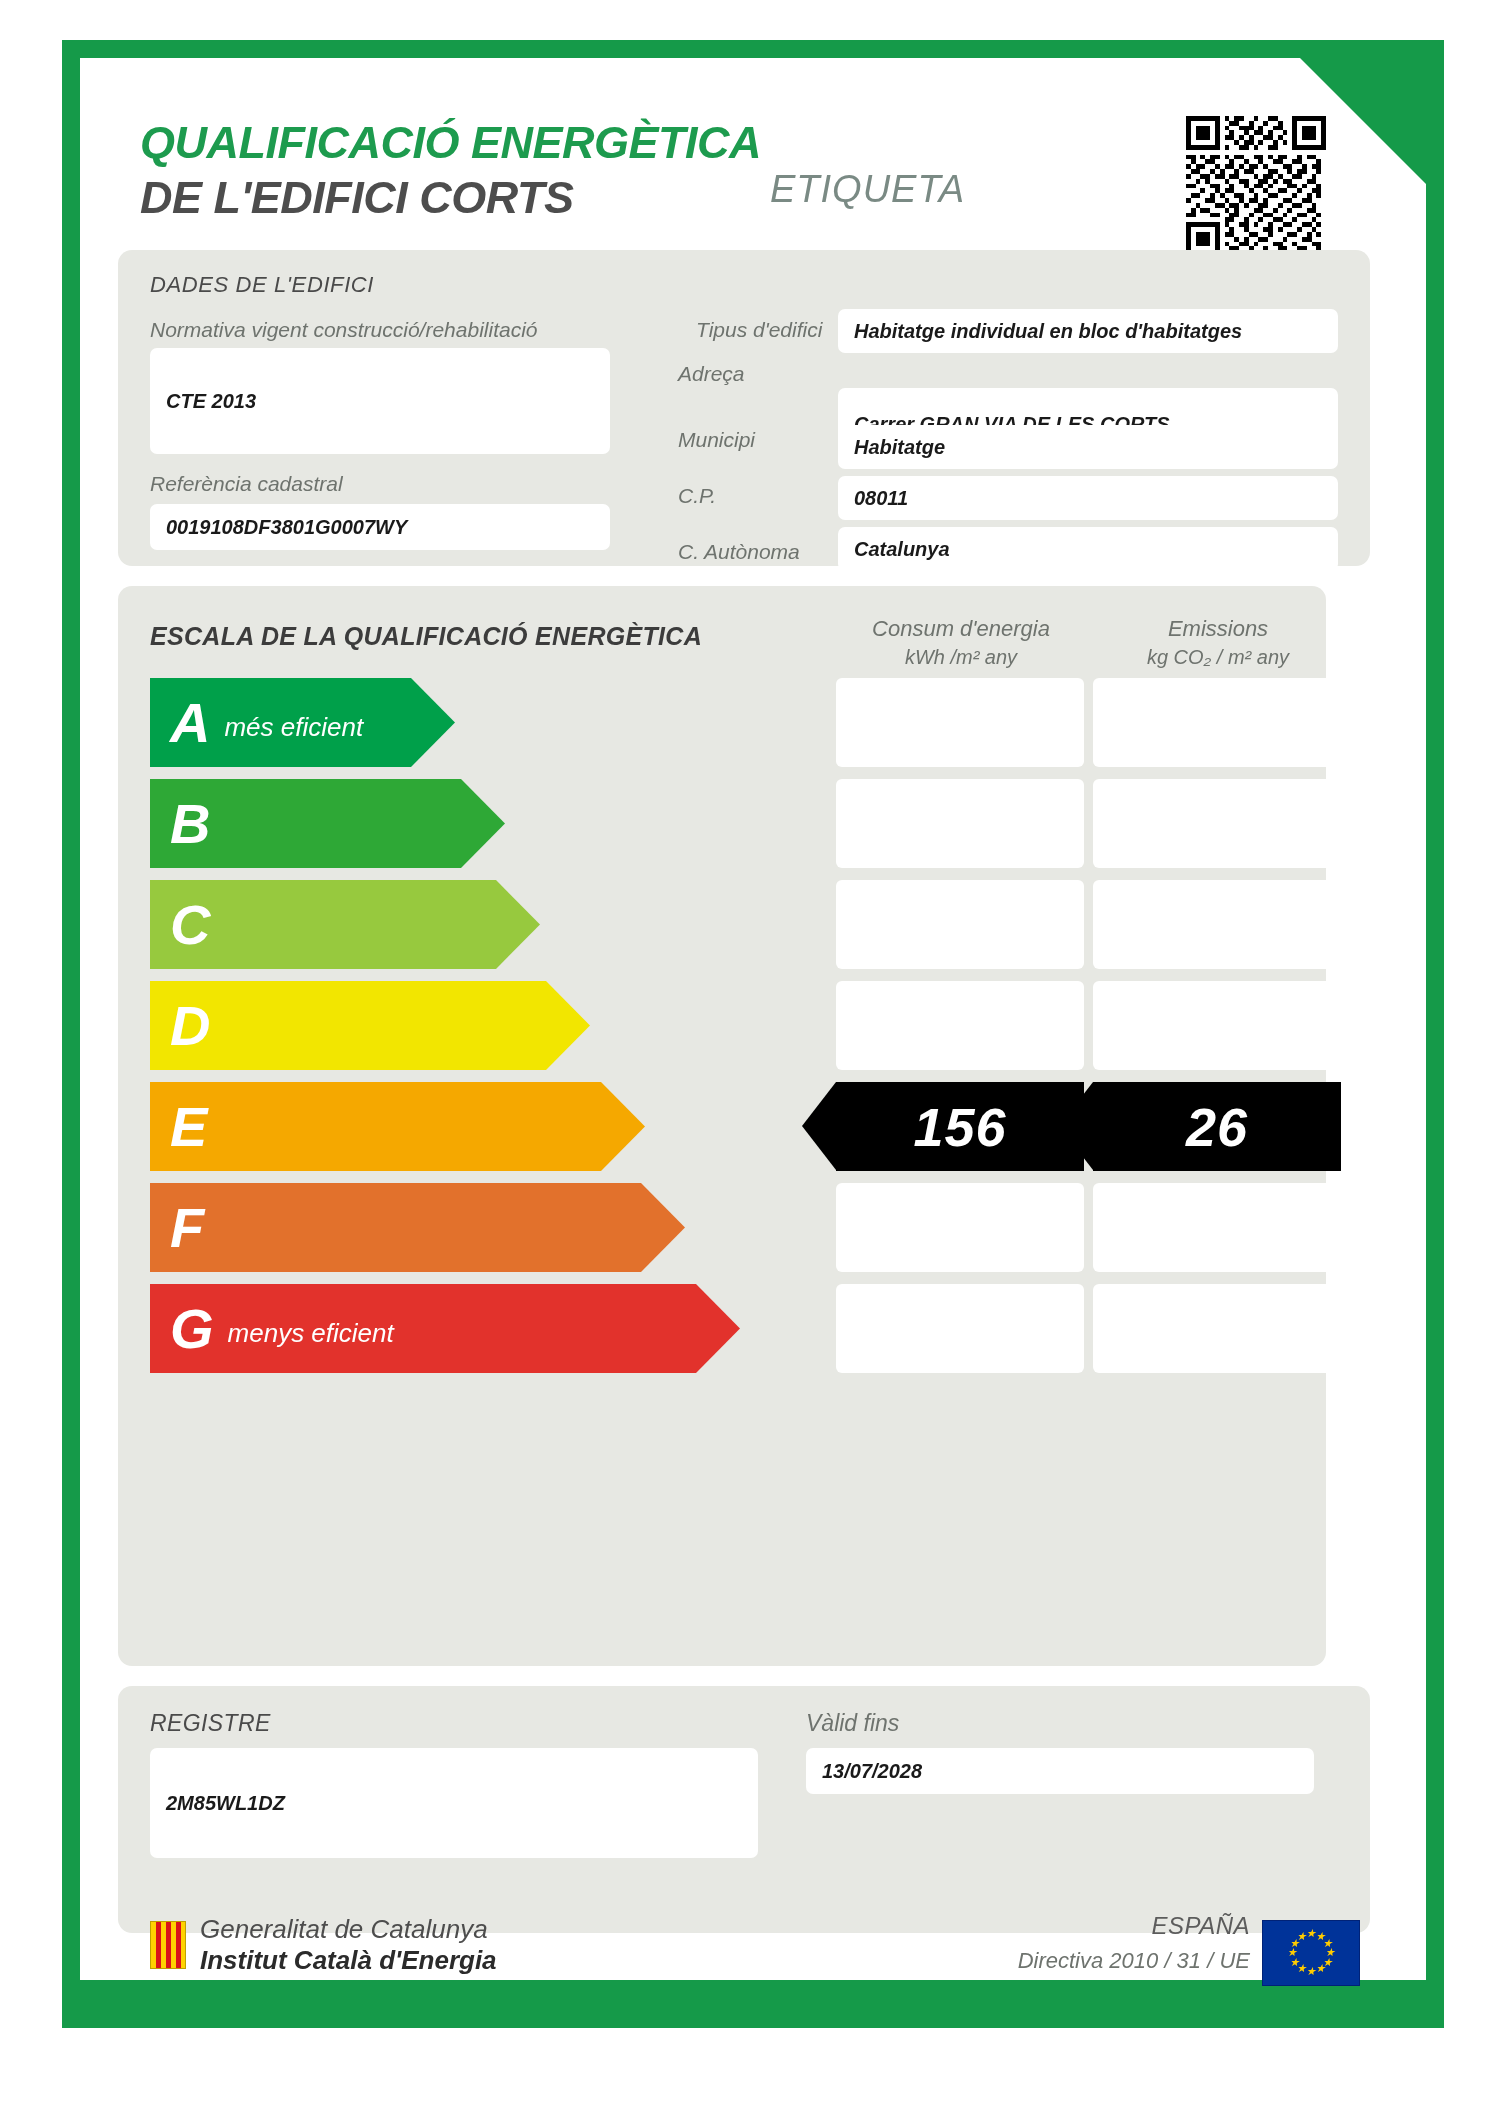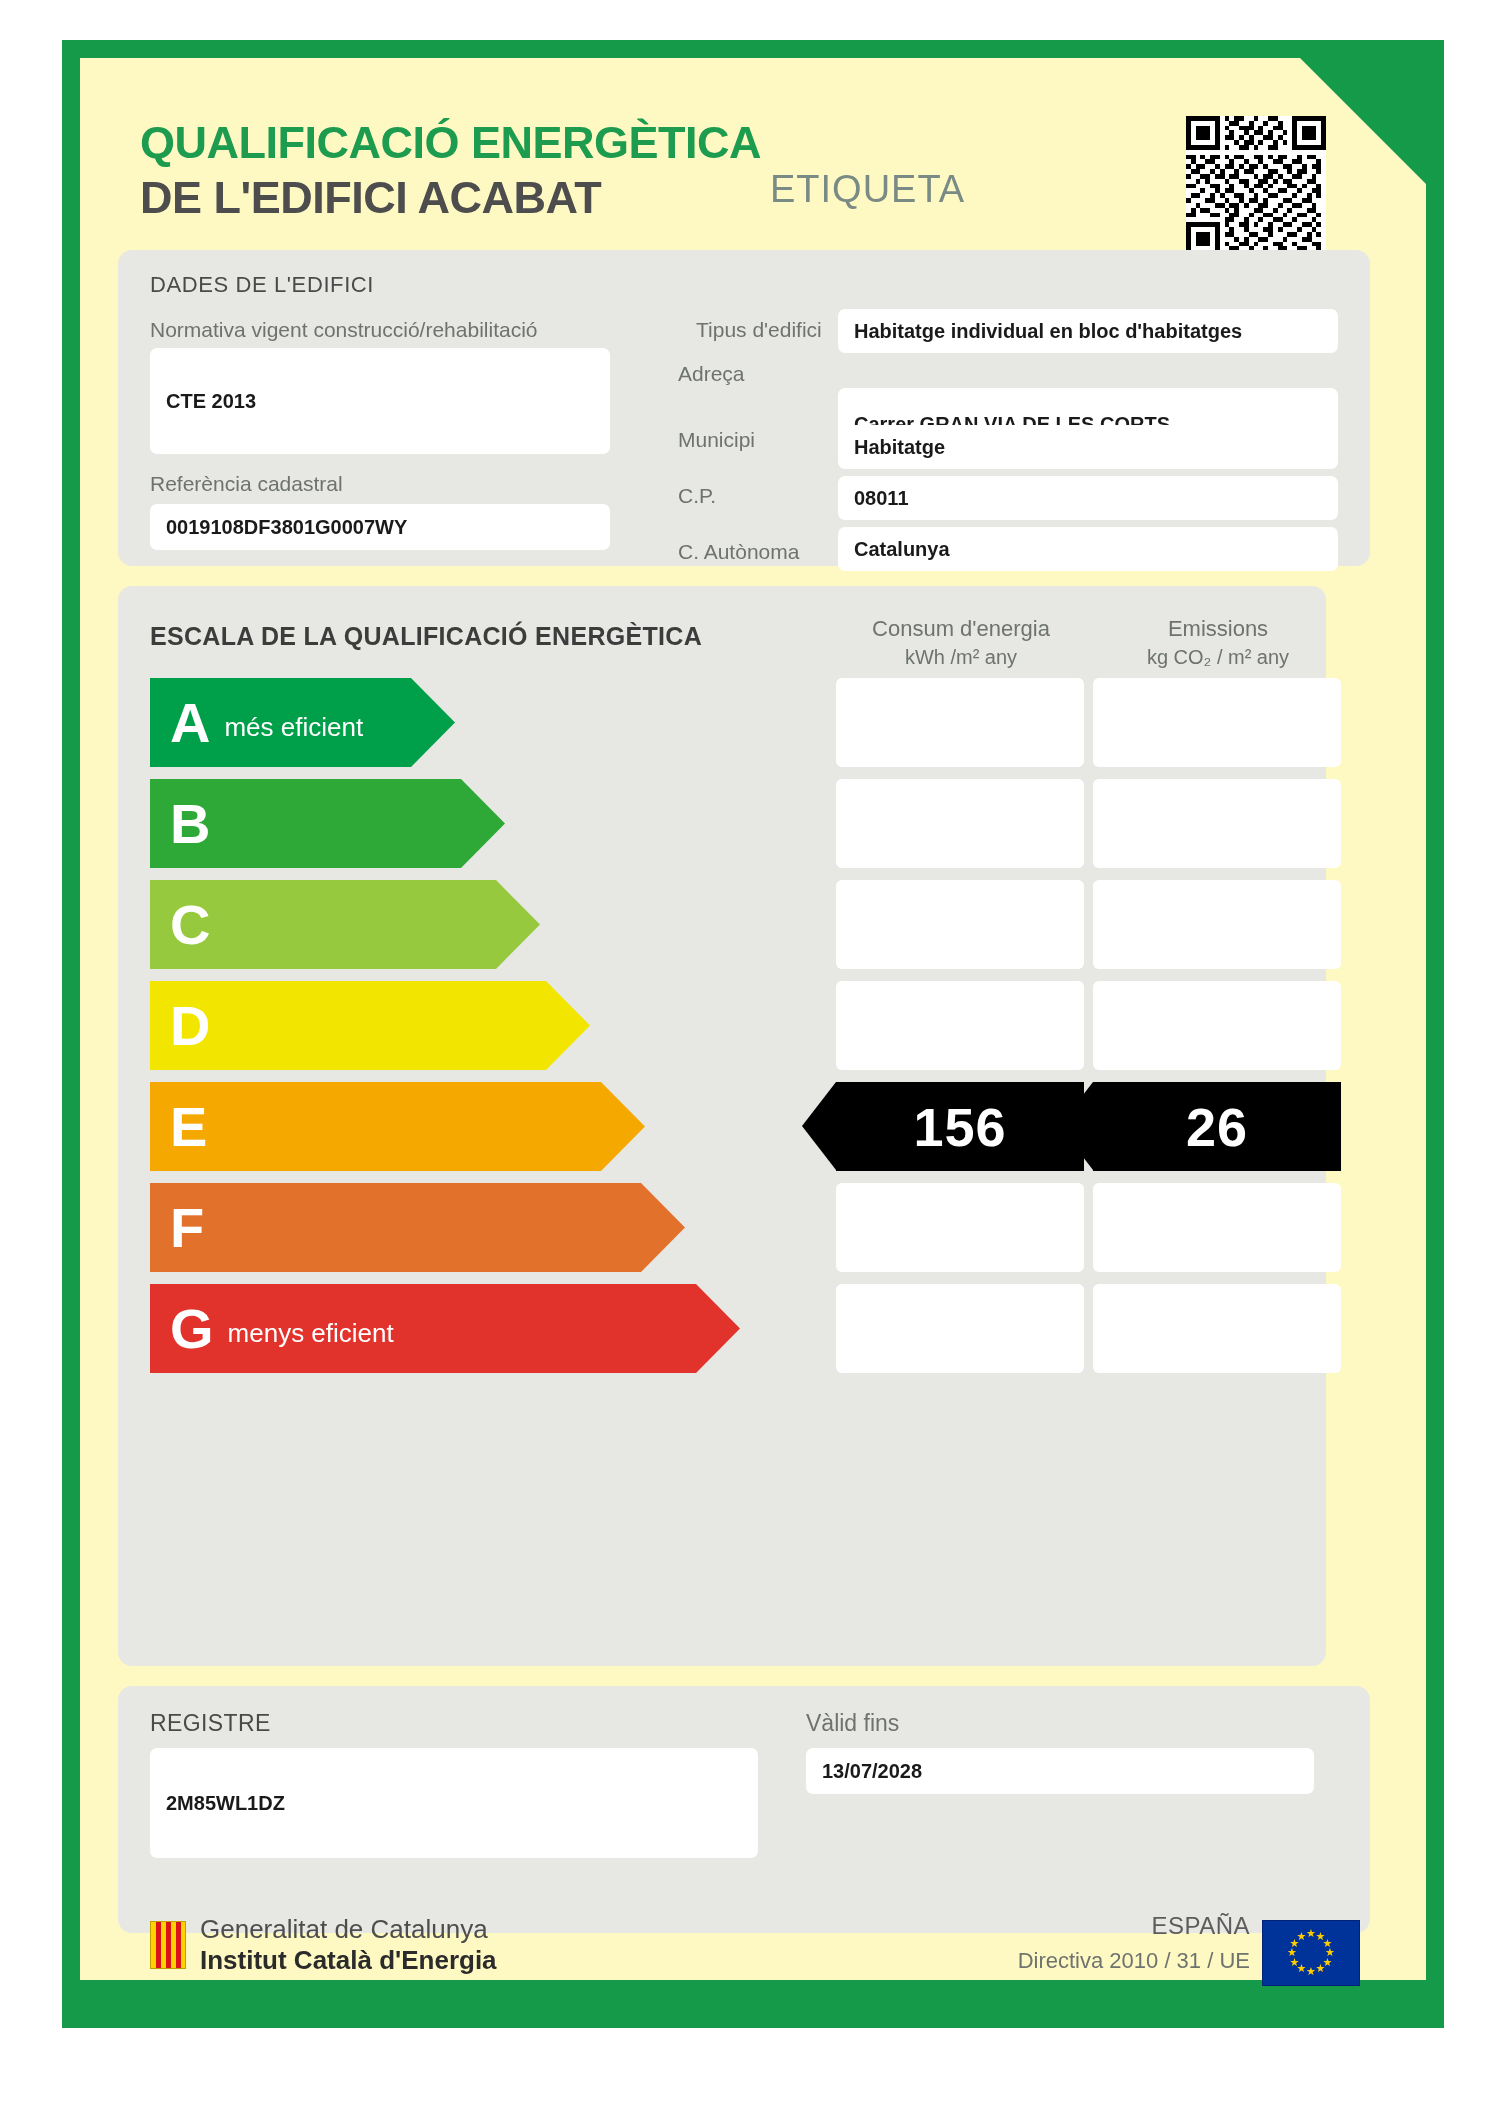--- a/index.html
+++ b/index.html
@@ -24,22 +24,23 @@
     height: 1988px;
     background: #159A49;
     box-sizing: border-box;
   }
   .page-inner {
     position: absolute;
     left: 18px;
     top: 18px;
     right: 18px;
     bottom: 48px;
-    background: #fef9c3;
+    background: #ffffff;
     box-sizing: border-box;
+    font-style: italic;
   }
 
   
   .header {
     position: relative;
     height: 185px;
   }
   .header-corner {
     position: absolute;
     right: 0;
@@ -316,21 +317,21 @@
 </head>
 <body>
 
 <div class="page">
   <div class="page-inner">
 
     <div class="header">
       <div class="header-corner"></div>
       <div class="title-block">
         <div class="title-1">QUALIFICACIÓ ENERGÈTICA</div>
-        <div class="title-2">DE L'EDIFICI ACABAT</div>
+        <div class="title-2">DE L'EDIFICI CORTS</div>
       </div>
       <div class="title-etiqueta">ETIQUETA</div>
       <div class="qr">
         <svg width="140" height="140" viewBox="0 0 29 29" shape-rendering="crispEdges">
           <rect width="29" height="29" fill="#ffffff"></rect>
           <g fill="#000000">
             <rect x="0" y="0" width="7" height="1"></rect>
               <rect x="0" y="6" width="7" height="1"></rect>
             <rect x="0" y="0" width="1" height="7"></rect>
               <rect x="6" y="0" width="1" height="7"></rect>

